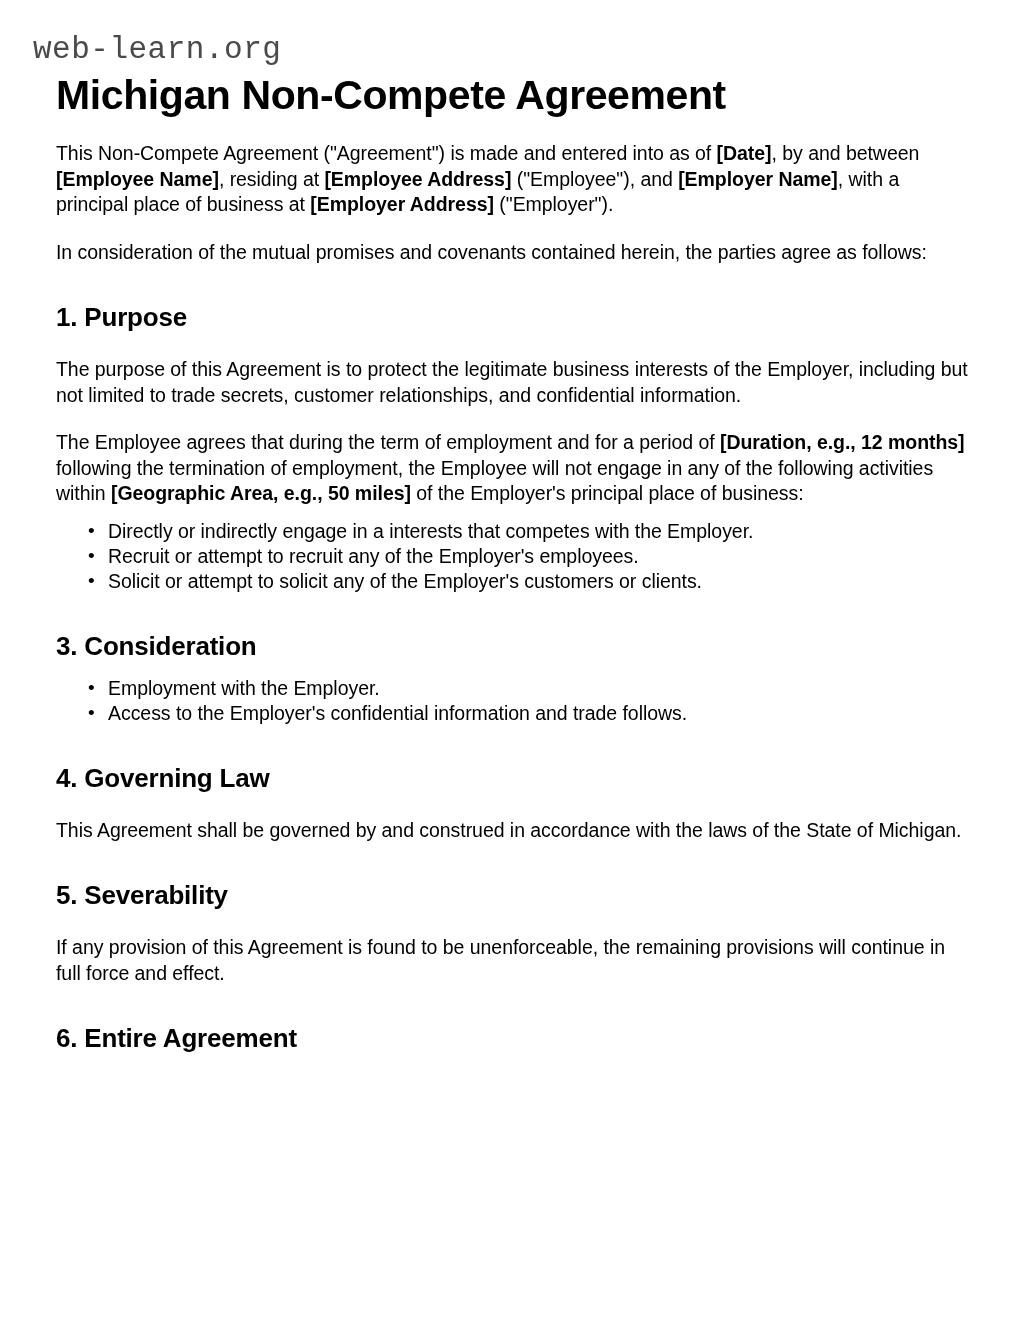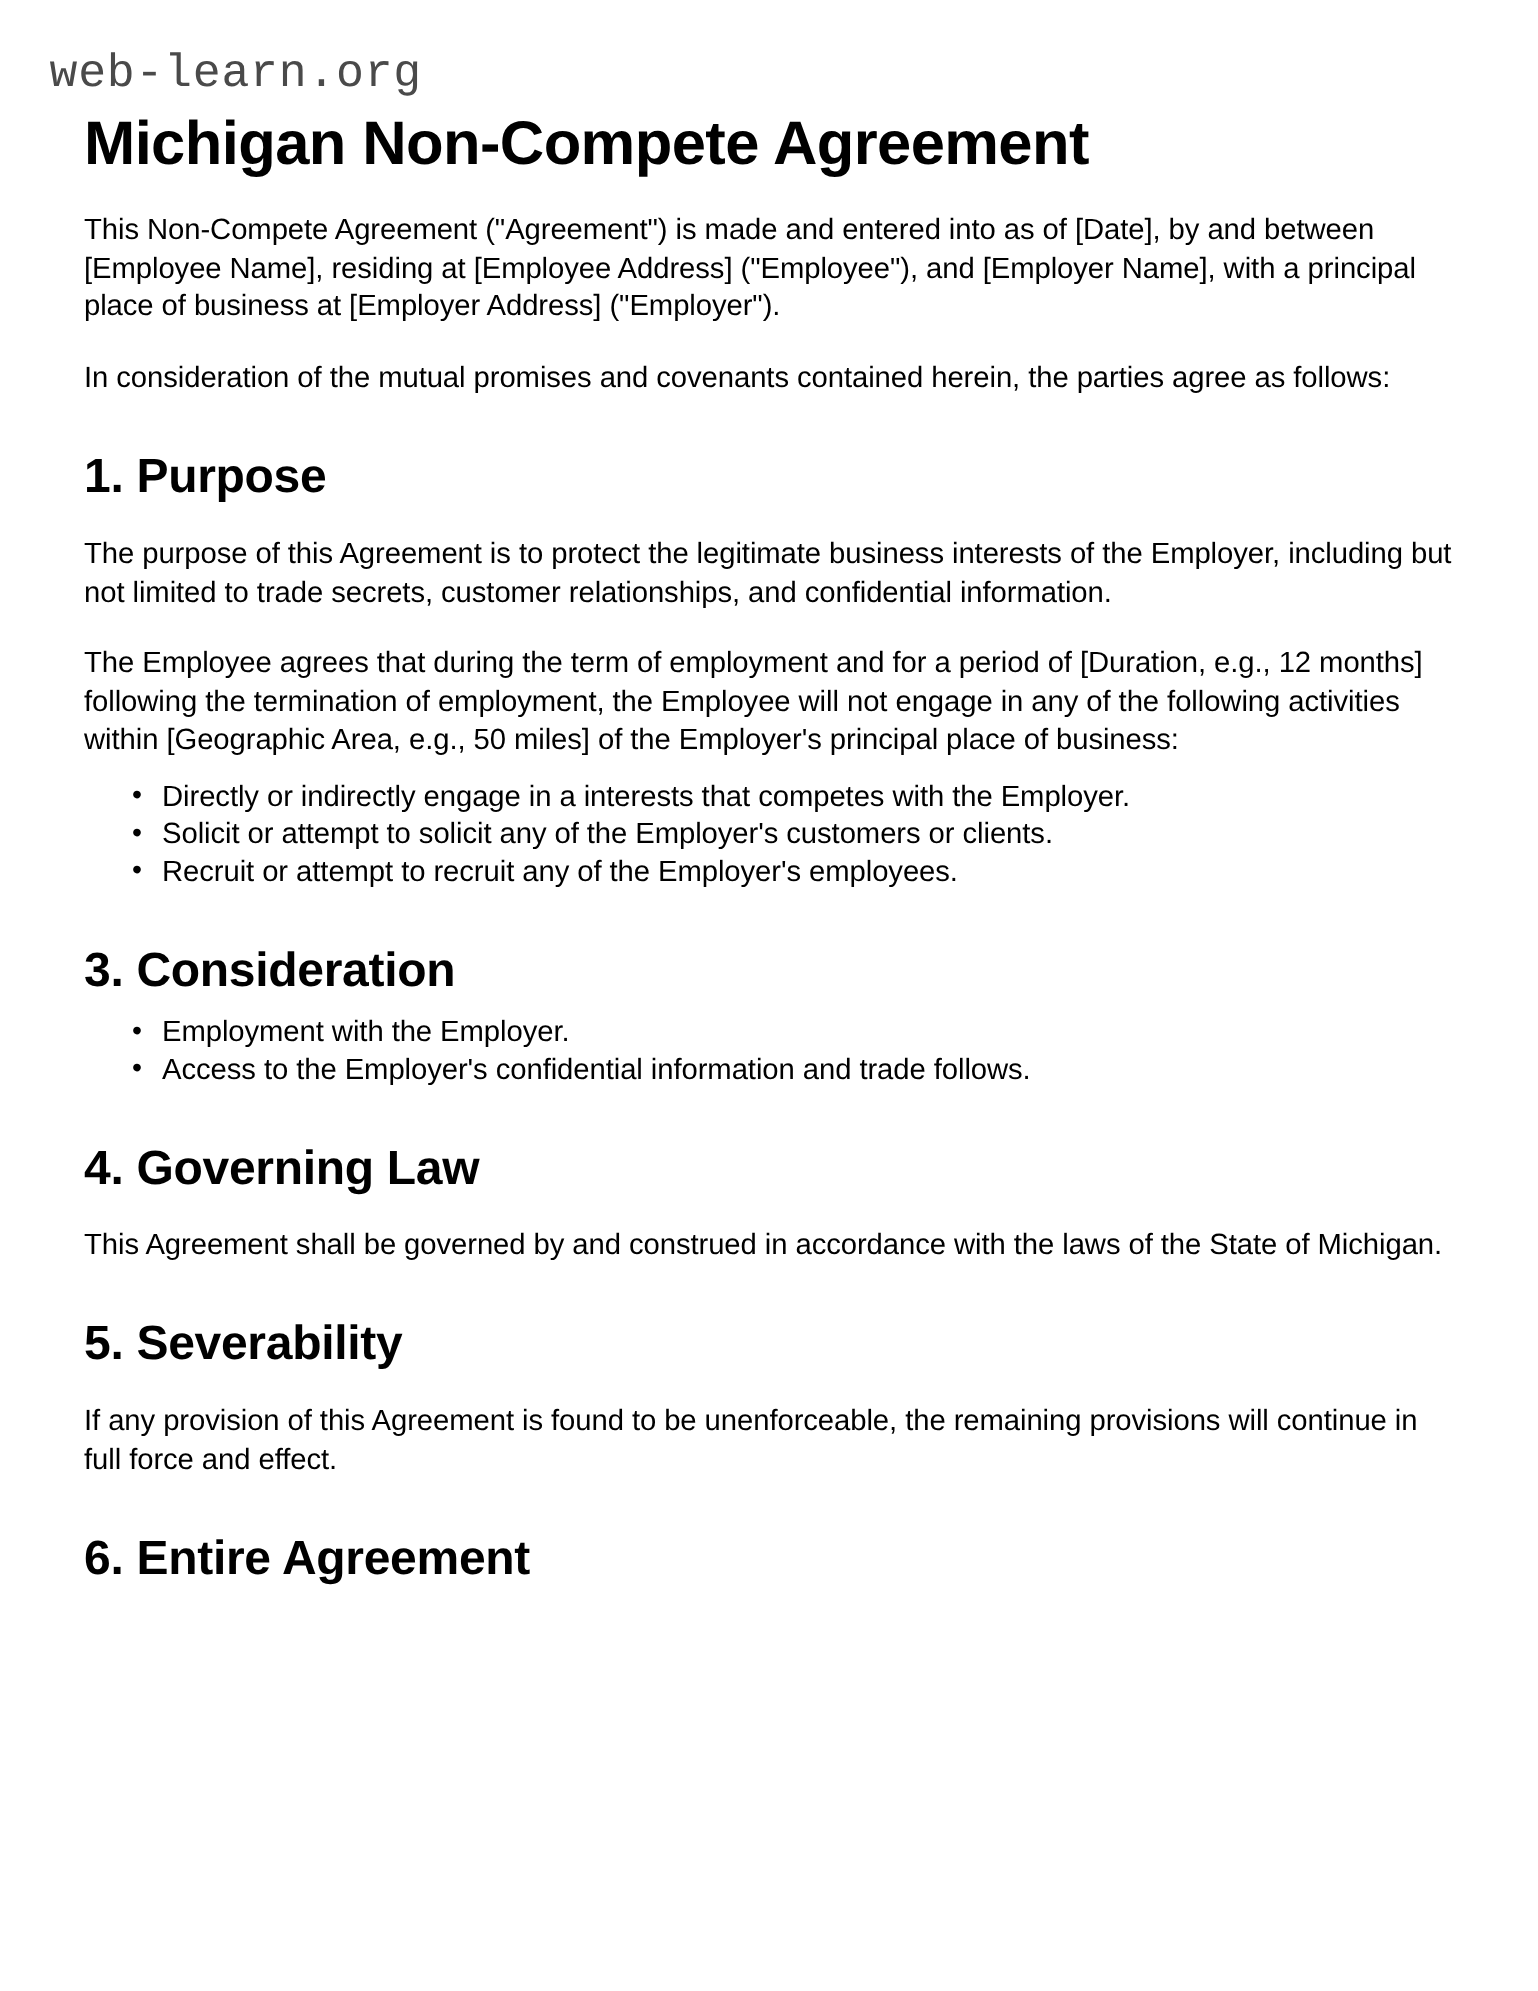--- a/index.html
+++ b/index.html
@@ -52,21 +52,21 @@
     padding: 0;
     font-size: 41px;
     line-height: 47px;
     font-weight: bold;
     letter-spacing: -0.4px;
   }
 
   h2.section-title {
     margin: 34px 0 0 0;
     padding: 0;
-    font-size: 32px;
+    font-size: 26px;
     line-height: 36px;
     font-weight: bold;
     letter-spacing: -0.2px;
   }
 
   p.body-text {
     margin: 22px 0 0 0;
     padding: 0;
     font-size: 19.5px;
     line-height: 25.5px;
@@ -87,21 +87,21 @@
   }
   ul.bullets li::before {
     content: "\2022";
     position: absolute;
     left: 0;
     top: -1px;
     font-size: 19px;
     line-height: 25px;
   }
 
-  b, strong { font-weight: normal; text-align: right; }
+  b, strong { font-weight: bold; text-align: right; }
 </style>
 </head>
 <body>
 
 <div class="page">
 
   <div class="watermark">web-learn.org</div>
 
   <div class="content">
 
@@ -110,22 +110,22 @@
     <p class="body-text"><span>This Non-Compete Agreement ("Agreement") is made and entered into as of </span><b>[Date]</b><span>, by and between </span><b>[Employee Name]</b><span>, residing at </span><b>[Employee Address]</b><span> ("Employee"), and </span><b>[Employer Name]</b><span>, with a principal place of business at </span><b>[Employer Address]</b><span> ("Employer").</span></p>
 
     <p class="body-text">In consideration of the mutual promises and covenants contained herein, the parties agree as follows:</p>
 
     <h2 class="section-title">1. Purpose</h2>
     <p class="body-text">The purpose of this Agreement is to protect the legitimate business interests of the Employer, including but not limited to trade secrets, customer relationships, and confidential information.</p>
 
     <p class="body-text"><span>The Employee agrees that during the term of employment and for a period of </span><b>[Duration, e.g., 12 months]</b><span> following the termination of employment, the Employee will not engage in any of the following activities within </span><b>[Geographic Area, e.g., 50 miles]</b><span> of the Employer's principal place of business:</span></p>
     <ul class="bullets">
         <li>Directly or indirectly engage in a interests that competes with the Employer.</li>
+        <li>Recruit or attempt to recruit any of the Employer's employees.</li>
         <li>Solicit or attempt to solicit any of the Employer's customers or clients.</li>
-        <li>Recruit or attempt to recruit any of the Employer's employees.</li>
       </ul>
 
     <h2 class="section-title">3. Consideration</h2>
     <ul class="bullets">
         <li>Employment with the Employer.</li>
         <li>Access to the Employer's confidential information and trade follows.</li>
       </ul>
 
     <h2 class="section-title">4. Governing Law</h2>
     <p class="body-text">This Agreement shall be governed by and construed in accordance with the laws of the State of Michigan.</p>

